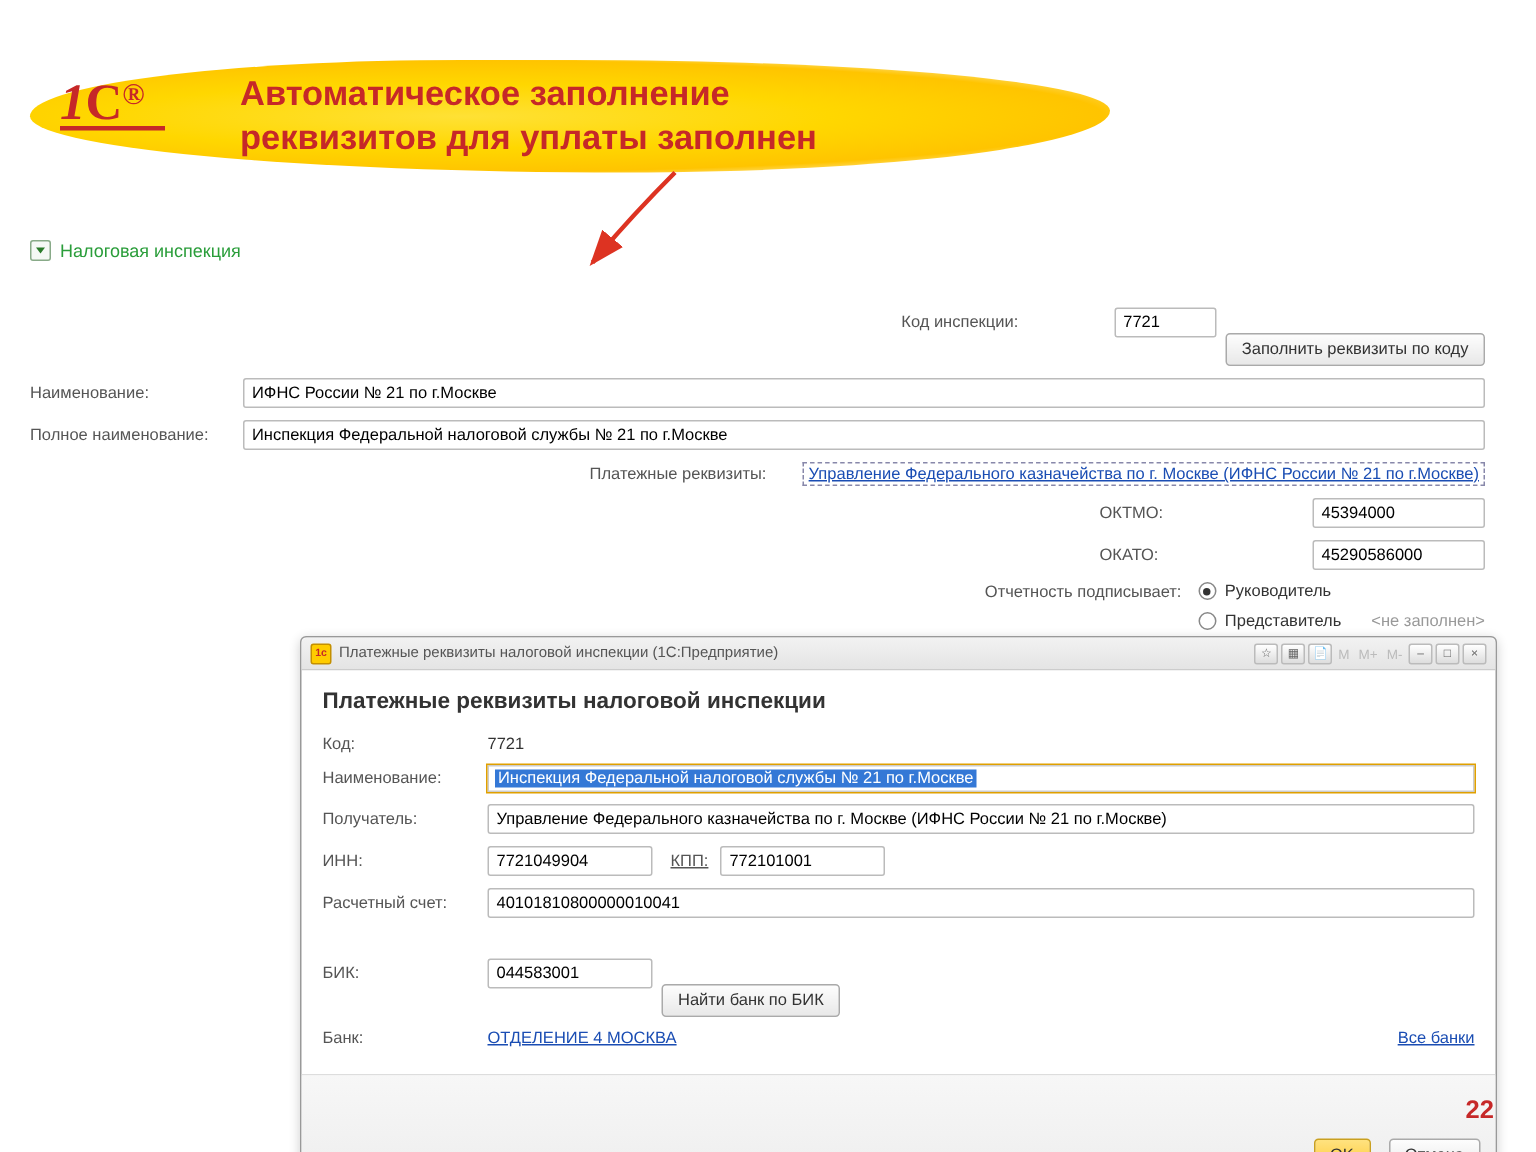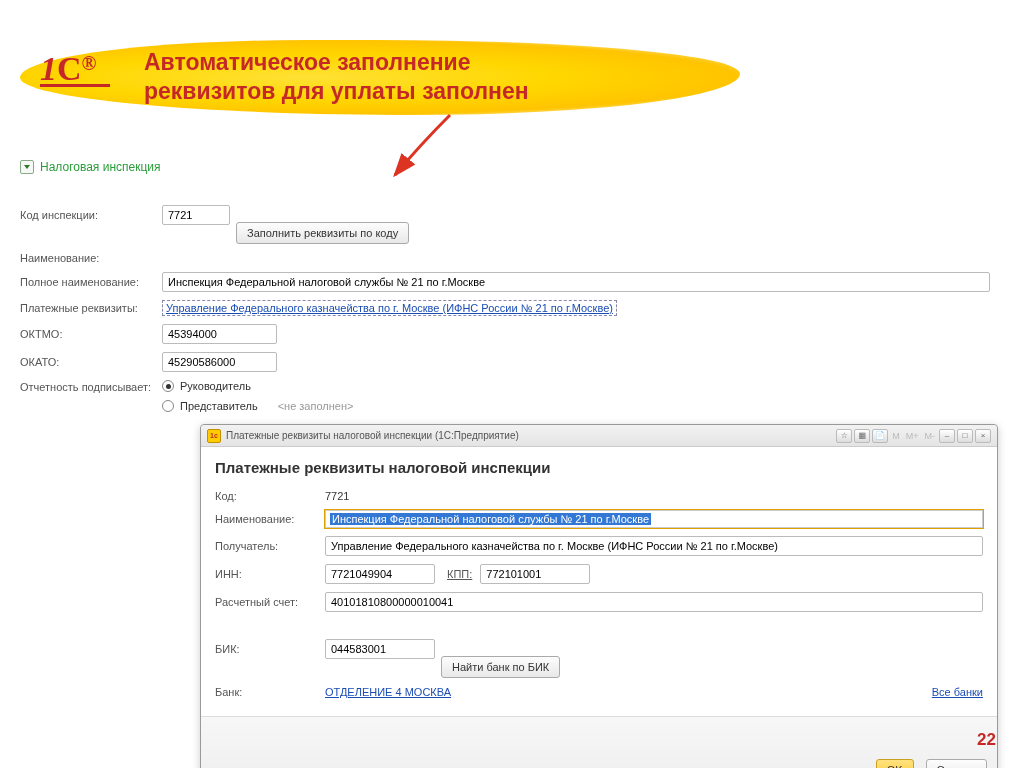--- a/index.html
+++ b/index.html
@@ -3,31 +3,31 @@
 <meta charset="utf-8">
 <style>
 * { box-sizing: border-box; margin: 0; padding: 0; }
 body { font-family: Arial, sans-serif; font-size: 11px; background: #fff; width: 1024px; height: 768px; position: relative; color: #333; }
 
 .banner { position: absolute; top: 40px; left: 20px; width: 720px; height: 75px; background: radial-gradient(ellipse at 40% 50%, #ffe135 0%, #ffd700 40%, #ffc400 70%, rgba(255,196,0,0.3) 85%, rgba(255,255,255,0) 100%); border-radius: 40% 50% 45% 55% / 50% 45% 55% 50%; }
 .logo { position: absolute; top: 50px; left: 40px; width: 85px; height: 50px; }
 .logo-text { font-size: 34px; font-weight: bold; color: #c62828; font-family: Georgia, serif; }
 .logo-text .one { font-style: italic; }
 .logo-underline { height: 3px; background: #c62828; width: 70px; margin-top: -4px; }
-.title { position: absolute; top: 48px; left: 144px; font-size: 23px; font-weight: bold; color: #c62828; line-height: 1.25; }
+.title { position: absolute; top: 48px; left: 160px; font-size: 23px; font-weight: bold; color: #c62828; line-height: 1.25; }
 
 .arrow-svg { position: absolute; top: 110px; left: 380px; width: 80px; height: 80px; pointer-events: none; }
 
 .main-form { position: absolute; top: 160px; left: 20px; width: 970px; }
 .section-header { display: flex; align-items: center; margin-bottom: 12px; }
 .chevron-box { width: 14px; height: 14px; border: 1px solid #8a8; background: #f5f8f5; display: flex; align-items: center; justify-content: center; margin-right: 6px; border-radius: 2px; }
 .chevron-down { width: 0; height: 0; border-left: 3px solid transparent; border-right: 3px solid transparent; border-top: 4px solid #2a7a2a; }
 .section-title { color: #2a9d3a; font-size: 12px; }
 
-.form-row { display: flex; align-items: center; margin-bottom: 8px; }
+.form-row { display: flex; align-items: center; margin-bottom: 8px; justify-content: flex-end; }
 .form-label { width: 142px; color: #555; flex-shrink: 0; }
 .input-text { height: 20px; border: 1px solid #bbb; border-radius: 2px; padding: 0 5px; font-size: 11px; background: #fff; }
 .input-text.small { width: 68px; }
 .input-text.med { width: 115px; }
 .input-text.wide { flex: 1; }
 .btn { height: 22px; border: 1px solid #aaa; background: linear-gradient(#fdfdfd, #e8e8e8); border-radius: 3px; padding: 0 10px; font-size: 11px; color: #333; cursor: pointer; margin-left: 6px; margin-top: 36px; }
 .link { color: #1a4db3; text-decoration: underline; cursor: pointer; }
 .link-box { border: 1px dashed #88a; padding: 1px 3px; display: inline-block; }
 .radio { width: 12px; height: 12px; border: 1px solid #888; border-radius: 50%; margin-right: 6px; display: flex; align-items: center; justify-content: center; background: #fff; }
 .radio.checked::after { content: ''; width: 5px; height: 5px; background: #333; border-radius: 50%; }
@@ -91,20 +91,21 @@
   </div>
 
   <div class="form-row">
     <div class="form-label">Код инспекции:</div>
     <input class="input-text small" value="7721" style="">
     <button class="btn">Заполнить реквизиты по коду</button>
   </div>
 
   <div class="form-row">
     <div class="form-label">Наименование:</div>
+    <input class="input-text wide" value="ИФНС России № 21 по г.Москве" style="">
   </div>
 
   <div class="form-row">
     <div class="form-label">Полное наименование:</div>
     <input class="input-text wide" value="Инспекция Федеральной налоговой службы № 21 по г.Москве" style="">
   </div>
 
   <div class="form-row">
     <div class="form-label">Платежные реквизиты:</div>
     <span class="link-box"><span class="link">Управление Федерального казначейства по г. Москве (ИФНС России № 21 по г.Москве)</span></span>

